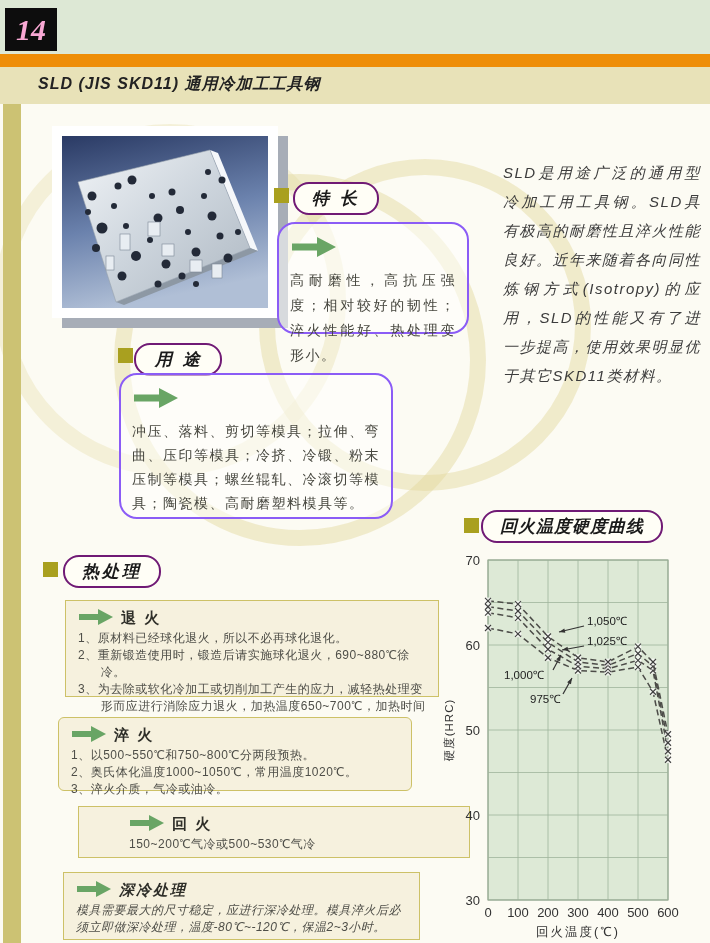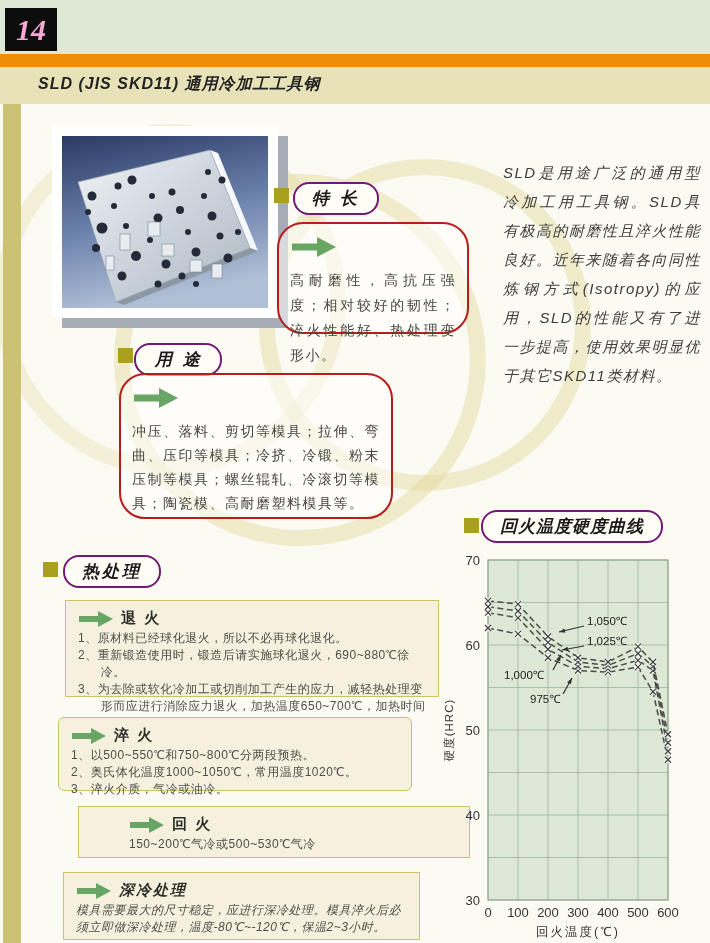--- a/index.html
+++ b/index.html
@@ -16,32 +16,32 @@
   .band-beige{position:absolute;left:0;top:67px;width:710px;height:37px;background:#e8e2b8;z-index:2;}
   .subtitle{position:absolute;left:38px;top:74px;font:italic bold 16px "Liberation Sans",sans-serif;
           color:#222;letter-spacing:1px;z-index:3;white-space:nowrap;}
   .photo-shadow{position:absolute;left:62px;top:136px;width:226px;height:192px;background:#a7adb7;z-index:2;}
   .photo-frame{position:absolute;left:52px;top:126px;width:206px;height:172px;background:#fff;
           padding:10px;z-index:3;}
   .bullet{position:absolute;width:15px;height:15px;background:#a9a01f;z-index:3;}
   .pill{position:absolute;border:2px solid #701a75;border-radius:16px;background:#fffef6;
         font:italic bold 17px "Liberation Sans",sans-serif;color:#1a1a1a;padding:3px 17px;
         letter-spacing:3px;z-index:3;white-space:nowrap;}
-  .gbox{position:absolute;border:2px solid #b91c1c;border-radius:26px;background:rgba(255,255,253,.55);
+  .gbox{position:absolute;border:2px solid #8b5cf6;border-radius:18px;background:rgba(255,255,253,.55);
         z-index:3;}
   .gbox .arr{margin:13px 0 0 13px;}
   .gbox .txt{margin:7px 11px 0 11px;font-size:14px;color:#47473f;letter-spacing:1.5px;
         text-align:justify;}
   .feat-txt{line-height:25px;}
   .use-txt{line-height:24px;}
   .intro{position:absolute;left:503px;top:158px;width:198px;z-index:3;
         font:italic 15px "Liberation Sans",sans-serif;color:#3c3c3c;line-height:29px;
         letter-spacing:1.5px;text-align:justify;}
   .htbox{position:absolute;background:#f6f1de;border:1.5px solid #cdc167;z-index:3;}
-  .ht-head{display:flex;align-items:center;gap:8px;margin:8px 4px 2px 13px;}
+  .ht-head{display:flex;align-items:flex-start;gap:8px;margin:8px 4px 2px 13px;}
   .ht-title{font-weight:bold;font-size:15px;color:#2e2e28;letter-spacing:2px;}
   .ht-items{margin:2px 12px 0 12px;}
   .ht-item{font-size:12px;line-height:17px;color:#4e4e48;letter-spacing:.5px;}
   .hang{padding-left:1.9em;text-indent:-1.9em;}
   .chart-wrap{position:absolute;left:440px;top:545px;width:270px;height:398px;z-index:3;}
   svg text{font-family:"Liberation Sans",sans-serif;}
 </style>
 </head>
 <body>
 

